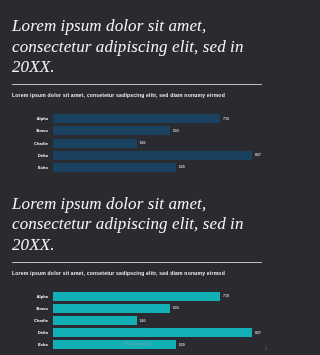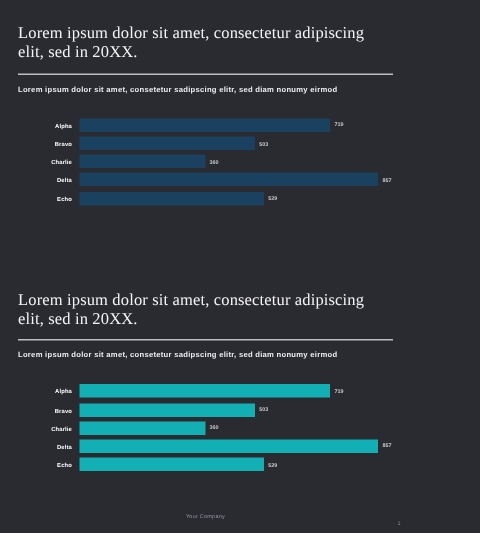--- a/index.html
+++ b/index.html
@@ -18,27 +18,28 @@
     position: relative;
     width: 274px;
     height: 177.5px;
     box-sizing: border-box;
     background: #2a2a31;
     padding: 0 12px;
     overflow: hidden;
   }
   .slide-title {
     font-family: "Liberation Serif", serif;
-    font-size: 11px;
+    font-size: 17px;
     line-height: 1.22;
     font-weight: 400;
     color: #f4f4f4;
     letter-spacing: 0.1px;
     padding-top: 16px;
     margin: 0;
+    font-style: italic;
   }
   .divider {
     height: 1px;
     background: #bdbdc2;
     margin-top: 6px;
     width: 100%;
   }
   .slide-subtitle {
     font-size: 5.1px;
     font-weight: 700;

